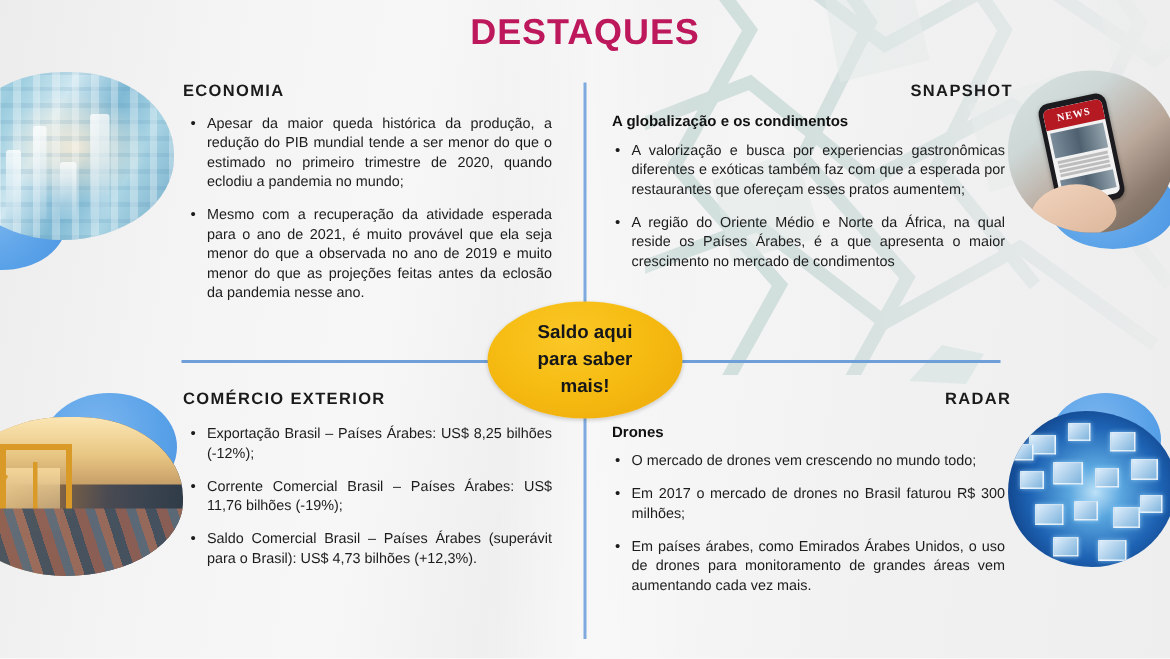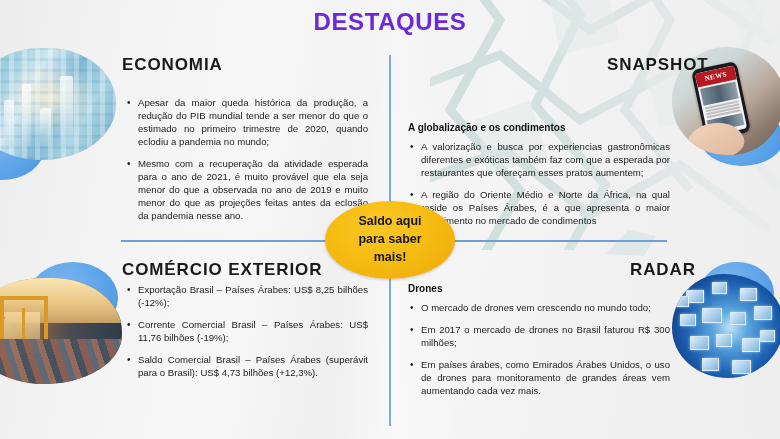--- a/index.html
+++ b/index.html
@@ -56,21 +56,21 @@
 
   
   .title {
     position: absolute;
     left: 0; top: 8px;
     width: 780px;
     text-align: center;
     font-size: 24px;
     font-weight: bold;
     letter-spacing: 0.6px;
-    color: #6d28d9;
+    color: #be185d;
   }
 
   
   .vline {
     position: absolute;
     left: 389px;
     top: 55px;
     width: 2px;
     height: 371px;
     background: #7faadd;
@@ -80,21 +80,21 @@
     height: 1.6px;
     background: #6f9fd8;
     top: 240px;
   }
   .hline.left  { left: 121px; width: 255px; }
   .hline.right { left: 452px; width: 215px; }
 
   
   .sec-label {
     position: absolute;
-    font-size: 17px;
+    font-size: 11px;
     font-weight: bold;
     letter-spacing: 0.9px;
     color: #1a1a1a;
   }
   #lbl-economia  { left: 122px; top: 55px; }
   #lbl-snapshot  { left: 607px; top: 55px; }
   #lbl-comercio  { left: 122px; top: 260px; }
   #lbl-radar     { left: 630px; top: 260px; }
 
   
@@ -125,22 +125,22 @@
   ul.bullets li:last-child { margin-bottom: 0; }
   ul.bullets li::before {
     content: "\2022";
     position: absolute;
     left: 2px;
     top: -0.5px;
     font-size: 10px;
     color: #1c1c1c;
   }
 
-  #blk-economia  { left: 125px; top: 76px;  width: 243px; margin-top: 20px; }
-  #blk-snapshot  { left: 408px; top: 76px;  width: 262px; margin-top: 46px; }
+  #blk-economia  { left: 125px; top: 76px;  width: 243px; }
+  #blk-snapshot  { left: 408px; top: 76px;  width: 262px; }
   #blk-comercio  { left: 125px; top: 283px; width: 243px; }
   #blk-radar     { left: 408px; top: 283px; width: 262px; }
 
   
   .cta {
     position: absolute;
     left: 325px;
     top: 201px;
     width: 130px;
     height: 78px;

